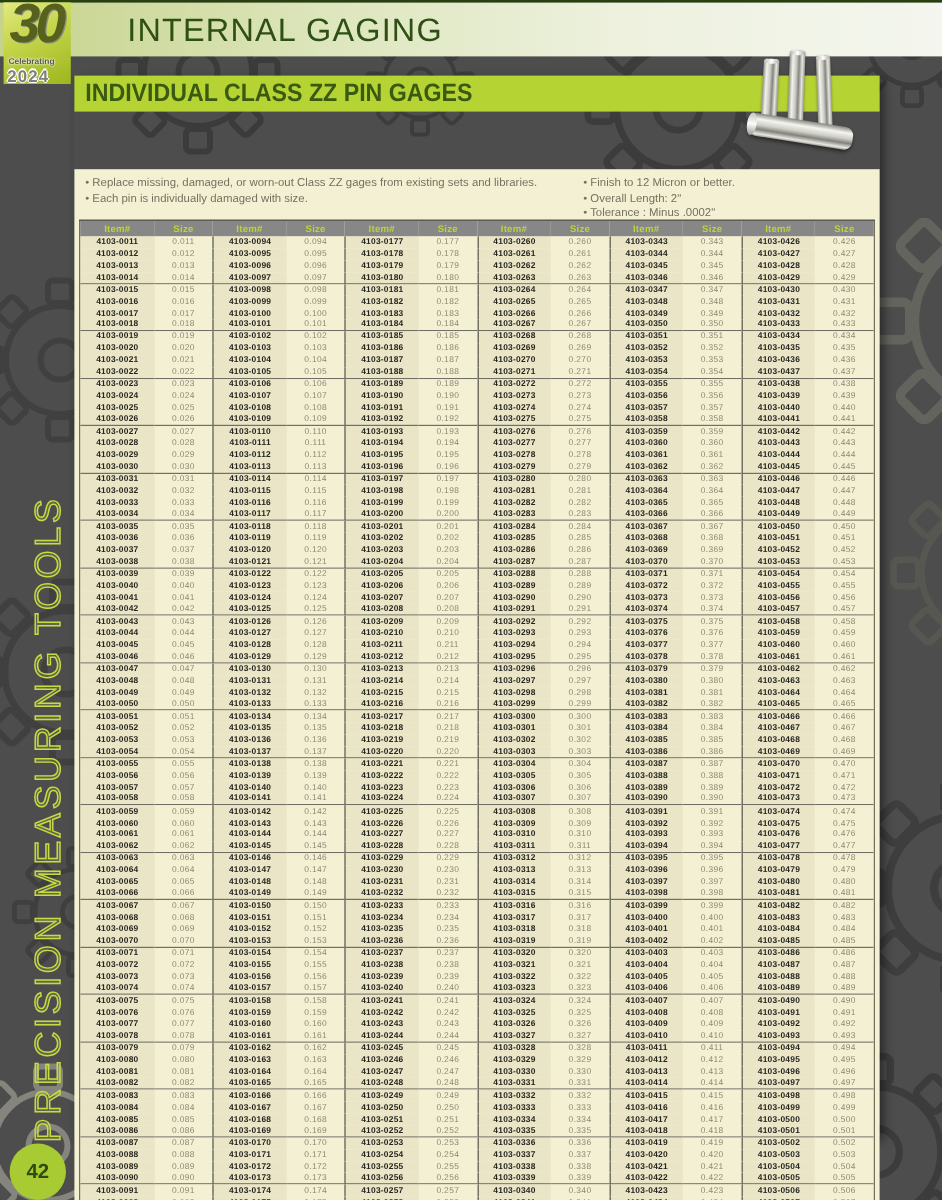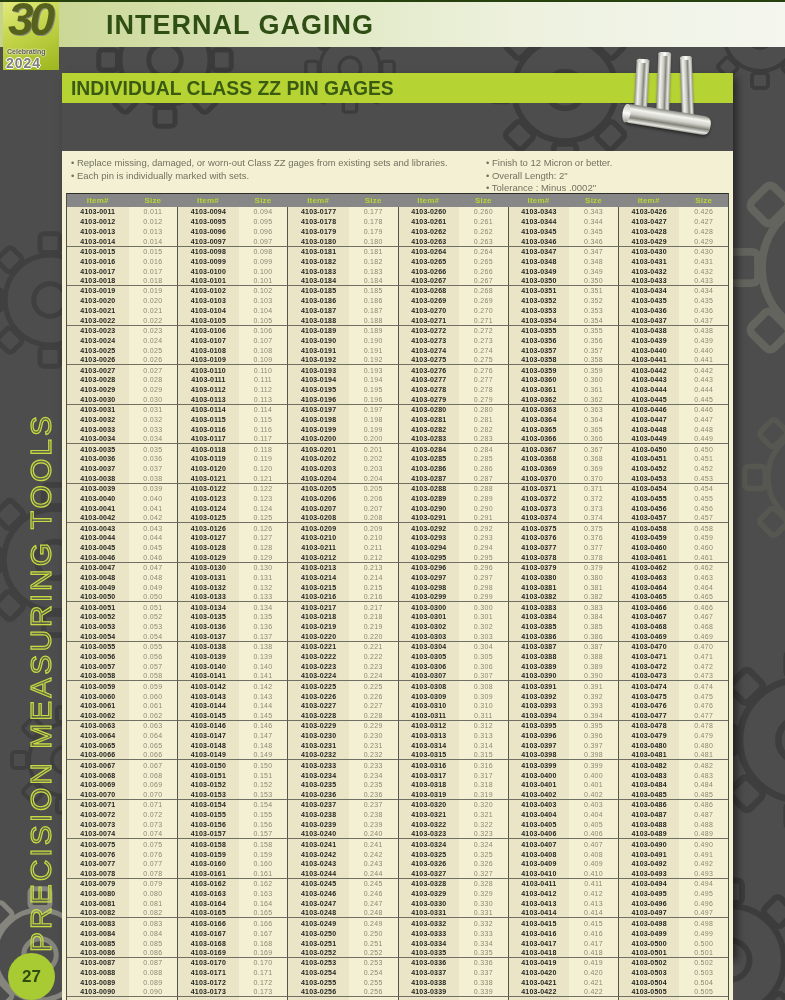--- a/index.html
+++ b/index.html
@@ -15,25 +15,25 @@
     border-top:2px solid #26400e;box-sizing:border-box;}
   #logo{position:absolute;left:3px;top:2px;width:56px;height:68px;
     background:linear-gradient(155deg,#e3ea7e 0%,#c2d348 45%,#9db61e 100%);
     overflow:hidden;z-index:5;}
   #logo .big{position:absolute;left:5px;top:-10px;font-size:46px;font-weight:bold;
     font-style:italic;color:#55611c;letter-spacing:-4px;text-shadow:1px 1px 0 #8d8d80;}
   #logo .cel{position:absolute;left:4px;bottom:15px;font-size:7px;font-weight:bold;
     color:#5c5c50;text-shadow:0 0 2px #ffffff,0 0 2px #ffffff;}
   #logo .yr{position:absolute;left:3px;bottom:-1px;font-size:14px;font-weight:bold;
     color:#80807a;letter-spacing:1px;text-shadow:-1px 0 #fff,1px 0 #fff,0 -1px #fff,0 1px #fff;}
-  #main-title{position:absolute;left:106px;top:8px;font-size:27px;font-weight:bold;
+  #main-title{position:absolute;left:106px;top:8px;font-size:27px;font-weight:normal;
     color:#2f4f14;letter-spacing:1px;white-space:nowrap;}
 
   
-  #panel{position:absolute;left:62px;top:73px;width:671px;height:884px;z-index:5;
+  #panel{position:absolute;left:62px;top:63px;width:671px;height:884px;z-index:5;
     box-shadow:4px 4px 8px rgba(0,0,0,.5);}
   #section-bar{position:absolute;left:0;top:0;width:100%;height:30px;background:#b5d333;}
   #section-title{position:absolute;left:9px;top:3px;font-size:21px;font-weight:bold;
     color:#3a5a12;letter-spacing:0px;transform:scaleX(.92);transform-origin:left center;white-space:nowrap;}
   #cream{position:absolute;left:0;top:30px;width:100%;height:882px;background:#f4f0d3;margin-top:48px;}
 
   .blist{list-style:none;margin:0;padding:0;font-size:9.5px;line-height:12.5px;color:#72725f;}
   .blist li::before{content:"\2022  ";color:#72725f;}
   #bullets-left{position:absolute;left:9px;top:6px;width:400px;}
   #bullets-right{position:absolute;left:424px;top:6px;width:180px;}
@@ -156,21 +156,21 @@
     <div id="pins">
       <div class="pinv" style="left:0px;top:7px;width:13px;height:62px;transform:rotate(3deg)"></div>
       <div class="pinv" style="left:22px;top:0px;width:13px;height:74px;transform:rotate(2deg)"></div>
       <div class="pinv" style="left:46px;top:4px;width:12px;height:70px;transform:rotate(-2deg)"></div>
       <div class="pinh"></div>
     </div>
 
     <div id="cream">
       <ul id="bullets-left" class="blist">
         <li>Replace missing, damaged, or worn-out Class ZZ gages from existing sets and libraries.</li>
-        <li>Each pin is individually marked with sets.</li>
+        <li>Each pin is individually damaged with size.</li>
       </ul>
       <ul id="bullets-right" class="blist">
         <li>Finish to 12 Micron or better.</li>
         <li>Overall Length: 2"</li>
         <li>Tolerance : Minus .0002"</li>
       </ul>
       <div id="pin-table">
           <div class="cell hd">Item#</div>
           <div class="cell hd">Size</div>
           <div class="cell hd">Item#</div>
@@ -1179,16 +1179,16 @@
           <div class="cell cs">0.425</div>
           <div class="cell ci">4103-0508</div>
           <div class="cell cs">0.508</div>
         </div>
     </div>
   </div>
 
   <div id="vtext">PRECISION MEASURING TOOLS</div>
 
   <div id="page-circle">
-    <span>27</span>
+    <span>42</span>
   </div>
 
 </div>
 
 </body></html>

